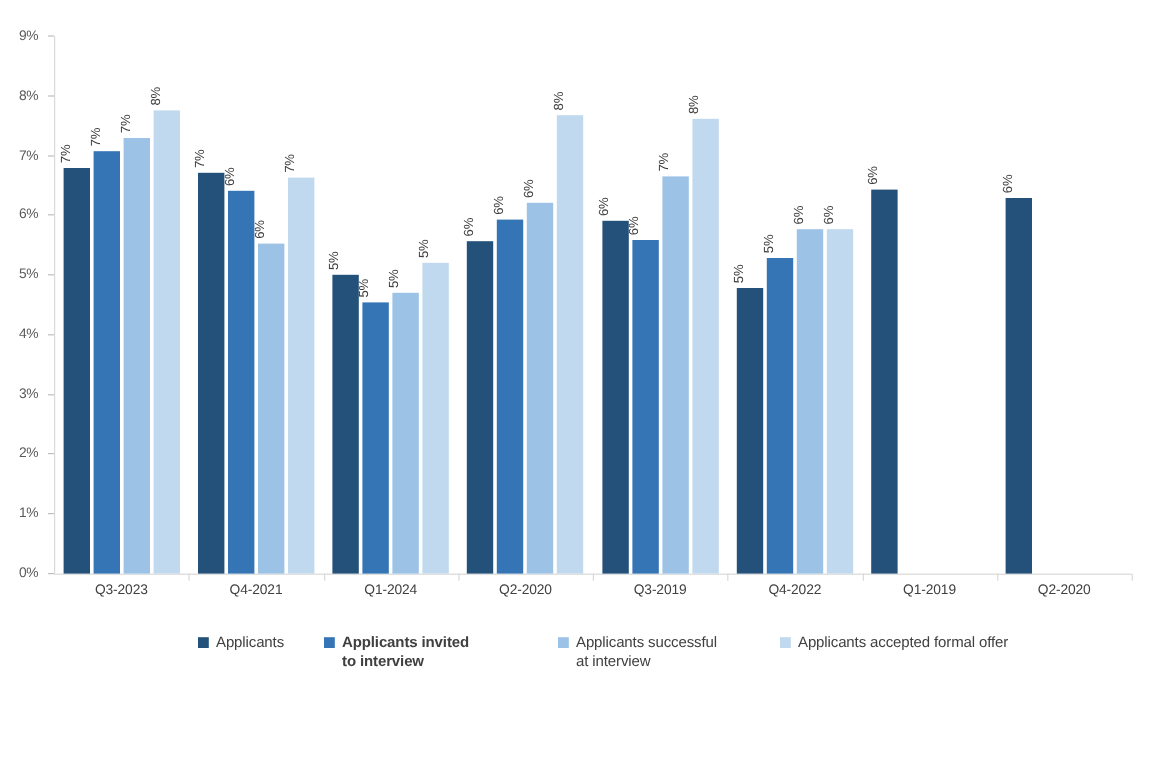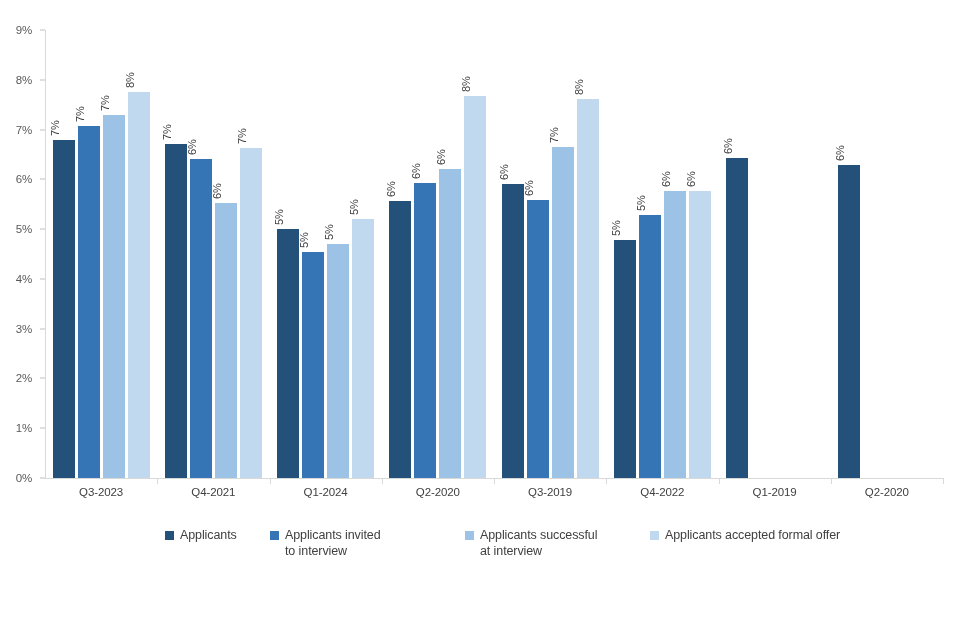--- a/index.html
+++ b/index.html
@@ -285,21 +285,21 @@
       <div class="cat-label" style="left: 830.75px; width: 112.25px;">Q2-2020</div>
       <div class="cat-sep" style="left: 830.75px;"></div>
       <div class="cat-sep" style="left: 943px;"></div>
     </div>
 
   <div id="legend">
       <div class="legend-item" style="left: 88px; top: 0px; padding-left: 32px;">
         <span class="legend-swatch" style="background: rgb(36, 81, 121);"></span>
         <span class="legend-text">Applicants</span>
       </div>
-      <div class="legend-item" style="left: 225px; top: 0px;">
+      <div class="legend-item" style="left: 225px; top: 0px; font-weight: bold;">
         <span class="legend-swatch" style="background: rgb(53, 117, 181);"></span>
         <span class="legend-text">Applicants invited
 to interview</span>
       </div>
       <div class="legend-item" style="left: 605px; top: 0px;">
         <span class="legend-swatch" style="background: rgb(193, 217, 239);"></span>
         <span class="legend-text">Applicants accepted formal offer</span>
       </div>
       <div class="legend-item" style="left: 420px; top: 0px;">
         <span class="legend-swatch" style="background: rgb(156, 195, 230);"></span>

